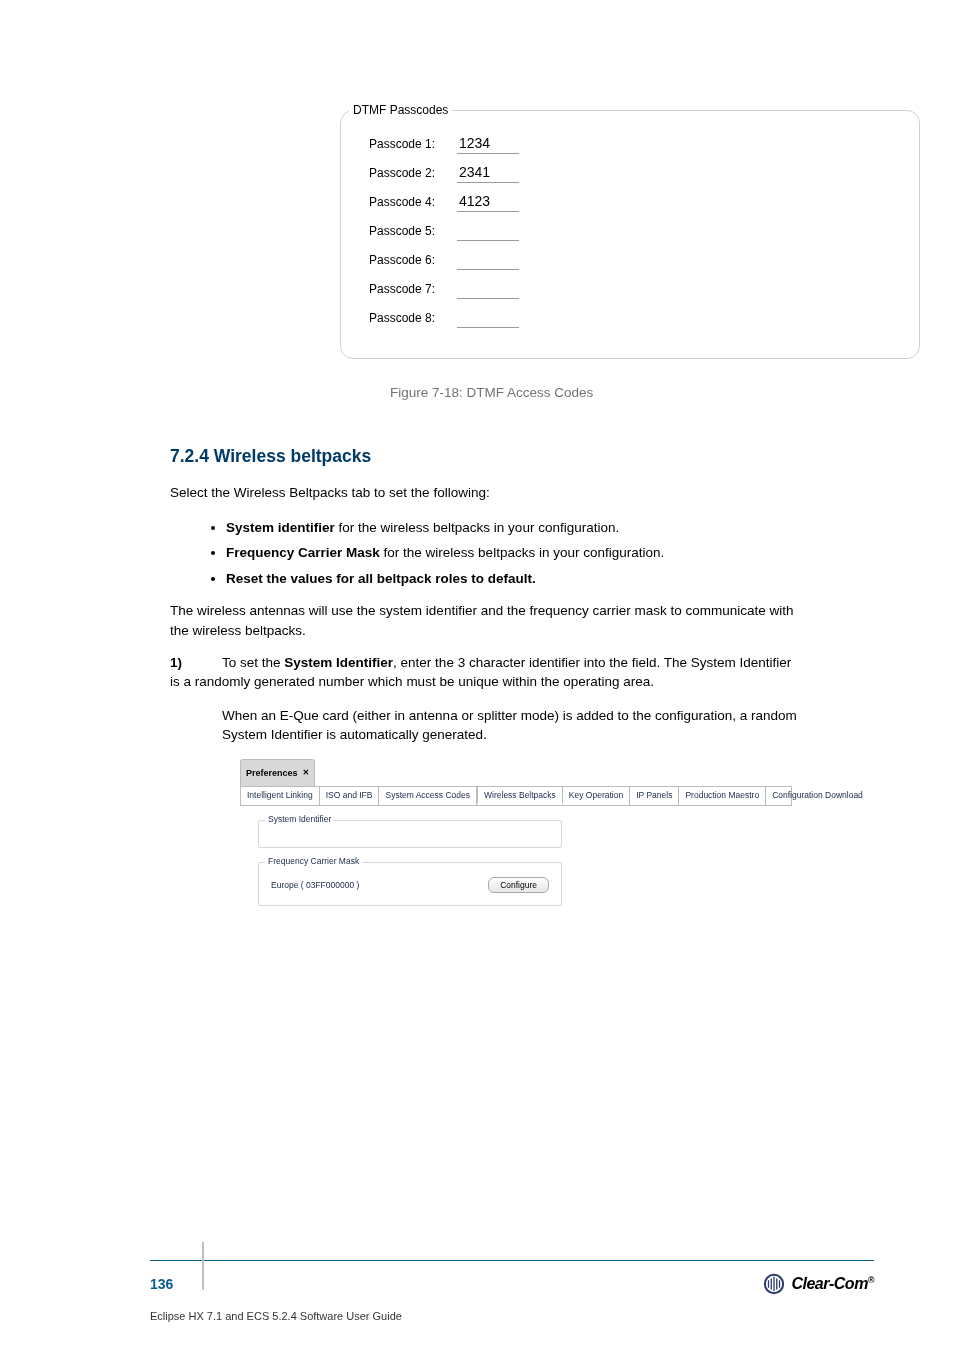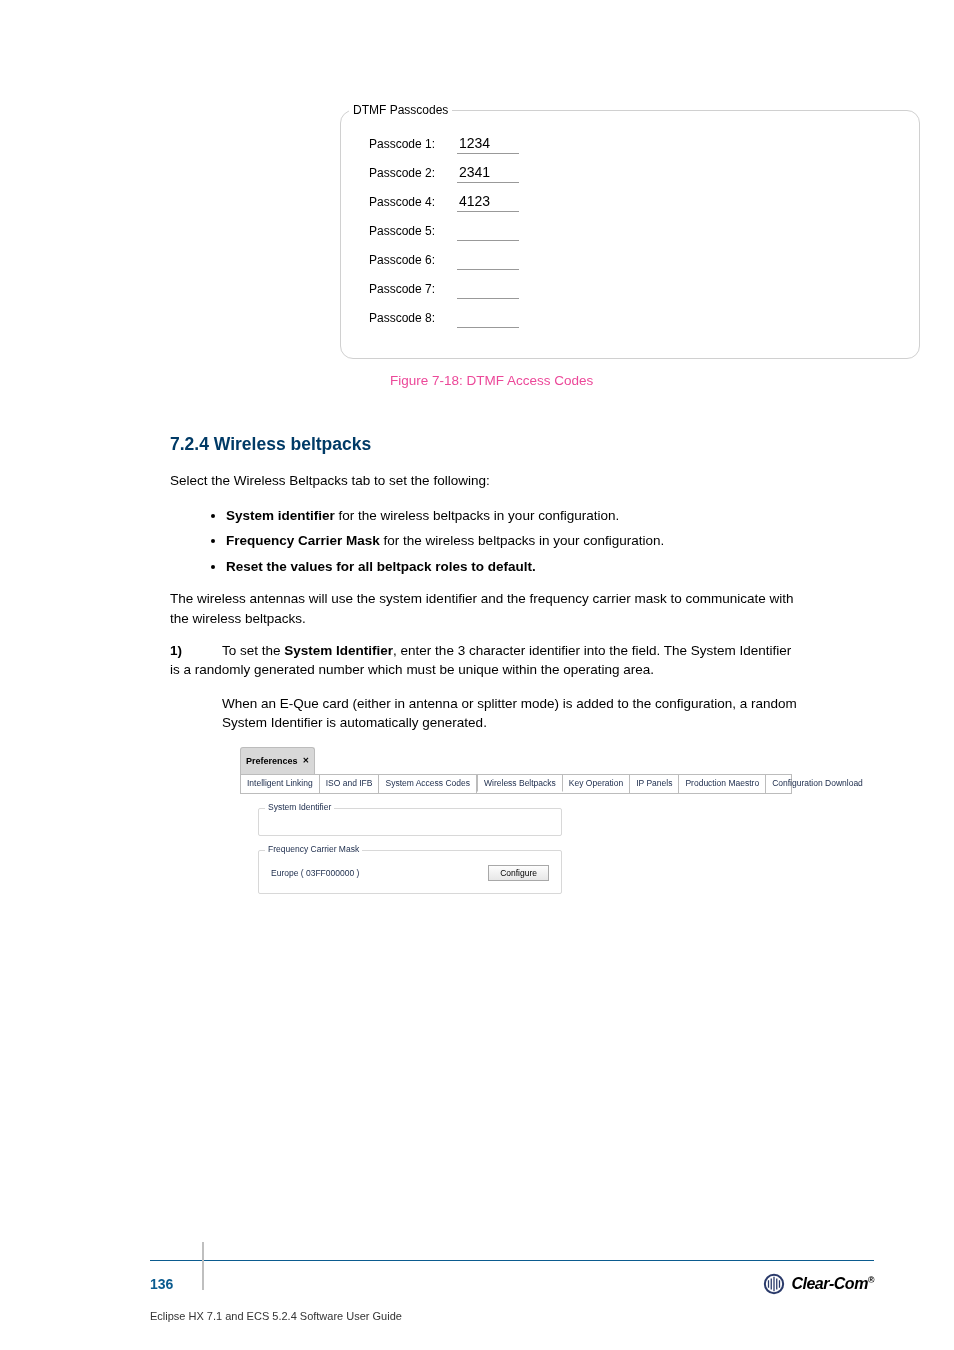--- a/index.html
+++ b/index.html
@@ -43,23 +43,23 @@
   }
   .passcode-input {
     border: none;
     border-bottom: 1px solid #999;
     width: 62px;
     font-size: 14px;
     padding: 2px 2px;
     background: transparent;
   }
   .figure-caption {
-    margin: 14px 0 0 220px;
-    font-size: 13.5px;
-    color: #ec4899;
+    margin: 26px 0 0 220px;
+    font-size: 13.5px;
+    color: #737373;
   }
   .heading-2 {
     font-size: 17.5px;
     font-weight: bold;
     color: #003a66;
     margin: 46px 0 16px 0;
   }
   .doc-body-text {
     font-size: 13.5px;
     line-height: 1.45;
@@ -172,21 +172,21 @@
     display: flex;
     justify-content: space-between;
     align-items: center;
     font-size: 8.5px;
     color: #1a2a4a;
   }
   .btn {
     font-size: 8.5px;
     background: linear-gradient(#fdfdfd,#e7e7e7);
     border: 1px solid #a8a8a8;
-    border-radius: 0;
+    border-radius: 6px;
     padding: 2px 11px;
   }
 
   
   .footer {
     position: absolute;
     left: 150px;
     right: 80px;
     bottom: 55px;
   }

